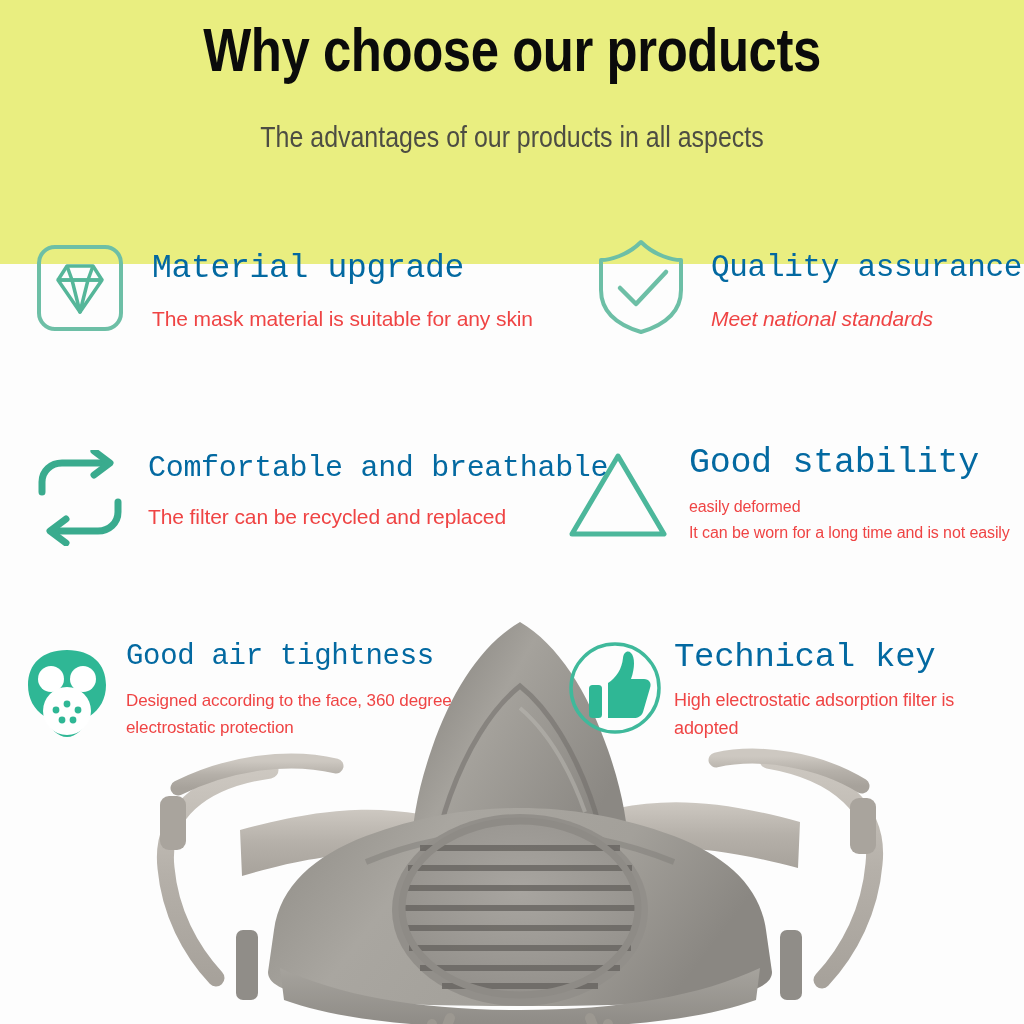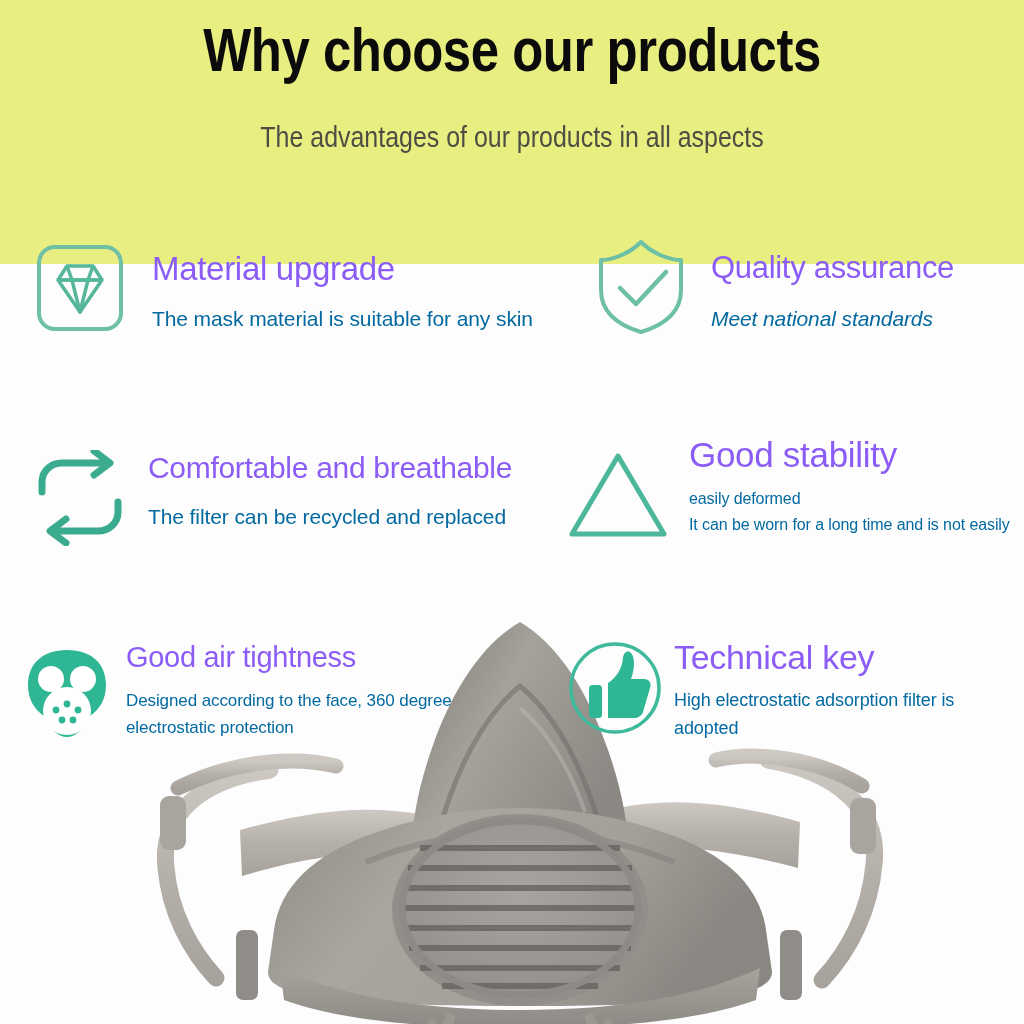--- a/index.html
+++ b/index.html
@@ -81,26 +81,27 @@
     display: flex;
     align-items: flex-start;
   }
   .f-icon {
     flex: 0 0 auto;
     position: relative;
   }
   .f-text { position: relative; }
   .f-title {
     font-weight: 400;
-    color: #8b5cf6;
+    color: #0369a1;
     white-space: nowrap;
     letter-spacing: -0.3px;
+    font-family: Liberation Mono, monospace;
   }
   .f-desc {
-    color: #0369a1;
+    color: #ef4444;
     font-weight: 400;
     letter-spacing: -0.1px;
   }
 
   
   .feature.f1 { left: 34px;  top: 28px;  }
   .feature.f1 .f-icon { width: 92px; height: 92px; margin-top: 2px; }
   .feature.f1 .f-text { margin-left: 26px; margin-top: 8px; }
   .feature.f1 .f-title { font-size: 33px; line-height: 42px; }
   .feature.f1 .f-desc  { font-size: 21px; line-height: 30px; margin-top: 14px; }
@@ -114,21 +115,21 @@
   
   .feature.f3 { left: 30px; top: 232px; }
   .feature.f3 .f-icon { width: 100px; height: 96px; margin-top: 6px; }
   .feature.f3 .f-text { margin-left: 18px; margin-top: 4px; }
   .feature.f3 .f-title { font-size: 30px; line-height: 40px; }
   .feature.f3 .f-desc  { font-size: 21px; line-height: 30px; margin-top: 14px; }
 
   .feature.f4 { left: 563px; top: 220px; }
   .feature.f4 .f-icon { width: 110px; height: 96px; margin-top: 14px; }
   .feature.f4 .f-text { margin-left: 16px; margin-top: 0px; }
-  .feature.f4 .f-title { font-size: 35px; line-height: 46px; }
+  .feature.f4 .f-title { font-size: 35px; line-height: 46px; margin-top: 8px; }
   .feature.f4 .f-desc  { font-size: 16px; line-height: 26px; margin-top: 8px; }
 
   
   .feature.f5 { left: 24px; top: 425px; align-items: flex-end; }
   .feature.f5 .f-icon { width: 86px; height: 94px; margin-top: 8px; }
   .feature.f5 .f-text { margin-left: 16px; margin-top: 0px; }
   .feature.f5 .f-title { font-size: 29px; line-height: 40px; }
   .feature.f5 .f-desc  { font-size: 17px; line-height: 27px; margin-top: 10px; }
 
   .feature.f6 { left: 565px; top: 420px; }

